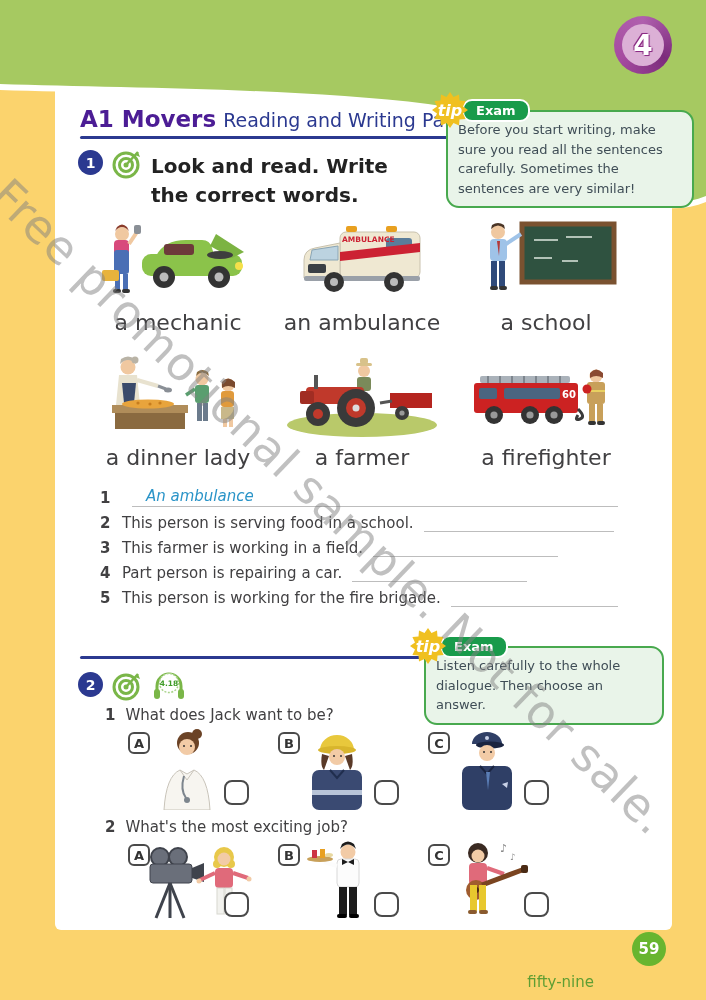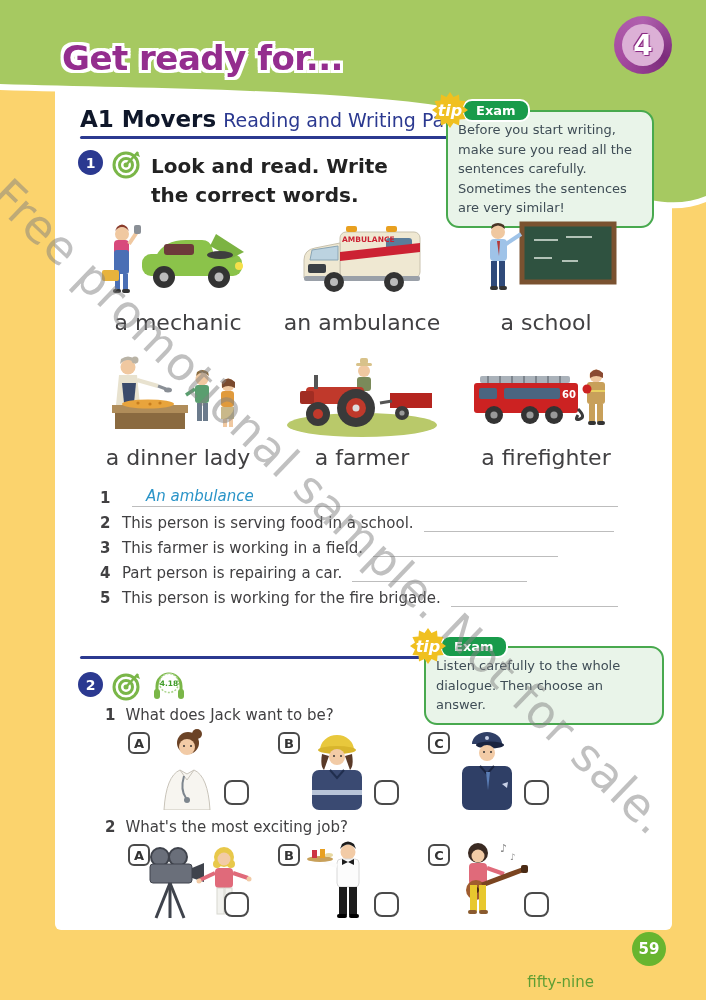--- a/index.html
+++ b/index.html
@@ -21,21 +21,21 @@
                 display:flex; align-items:center; justify-content:center; }
   .unit-number { font-size:28px; font-weight:bold; color:#ffffff;
                 text-shadow:0 0 2px #8c2d85, 1px 1px 0 #8c2d85, -1px -1px 0 #8c2d85; }
 
   .main-title { position:absolute; left:62px; top:38px; font-size:34px; font-weight:bold;
                 color:#942d8e; letter-spacing:-0.5px;
                 text-shadow:-3px -3px 0 #fff,3px -3px 0 #fff,-3px 3px 0 #fff,3px 3px 0 #fff,
                             0 -3px 0 #fff,0 3px 0 #fff,-3px 0 0 #fff,3px 0 0 #fff; }
 
   .sec-heading { position:absolute; left:80px; }
-  .sec-heading .h-bold { font-size:23px; font-weight:bold; color:#0f172a; }
+  .sec-heading .h-bold { font-size:23px; font-weight:bold; color:#4c1d95; }
   .sec-heading .h-rest { font-size:19px; color:#2b3990; margin-left:7px; }
   .h-underline { position:absolute; left:80px; width:372px; height:3px;
                  background:#2b3990; border-radius:3px; }
 
   .tipbox { position:absolute; width:210px; }
   .tipbox .bubble { margin-top:14px; background:#e9f4e9; border:2px solid #48a94e;
                     border-radius:13px; padding:8px 10px; font-size:13px; line-height:1.5;
                     color:#3f4d56; }
   .tip-badges { position:absolute; left:-14px; top:-4px; display:flex; align-items:center; z-index:3; }
   .tip-star { position:relative; width:36px; height:36px; }
@@ -97,38 +97,37 @@
     <path d="M0,0 H706 V202 C672,216 628,208 566,166 C520,135 486,118 428,110 C300,94 120,94 0,90 Z" fill="#ffffff"></path>
     <path d="M0,0 H706 V196 C672,210 628,202 566,160 C520,129 486,112 428,104 C300,88 120,88 0,84 Z" fill="#a6c961"></path>
   </svg>
 
   <div class="unit-badge">
     <div class="unit-badge-inner">
       <span class="unit-number">4</span>
     </div>
   </div>
 
-  <div class="main-title">Get ready for...</div>
 
   <div class="sec-heading" style="top:106px;">
     <span class="h-bold">A1 Movers</span><span class="h-rest">Reading and Writing Part 1</span>
   </div>
   <div class="h-underline" style="top:136px;"></div>
 
   <div class="tipbox" style="left:446px; top:96px;">
     <div class="tip-badges">
       <span class="tip-star">
         <svg width="36" height="36" viewBox="0 0 36 36">
           <polygon fill="#f0c020" points="36,18 31,21.5 33.6,27 27.5,27.5 27,33.6 21.5,31 18,36 14.5,31 9,33.6 8.5,27.5 2.4,27 5,21.5 0,18 5,14.5 2.4,9 8.5,8.5 9,2.4 14.5,5 18,0 21.5,5 27,2.4 27.5,8.5 33.6,9 31,14.5"></polygon>
         </svg>
         <span class="tip-word">tip</span>
       </span>
       <span class="exam-pill">Exam</span>
     </div>
-    <div class="bubble" style="width:208px;">Before you start writing, make sure you read all the sentences carefully. Sometimes the sentences are very similar!</div>
+    <div class="bubble" style="width:248px;">Before you start writing, make sure you read all the sentences carefully. Sometimes the sentences are very similar!</div>
   </div>
 
   <div class="exercise-row" style="left:78px; top:148px; width:340px;">
     <div class="num-circle">1</div>
     <svg width="32" height="32" viewBox="0 0 32 32">
       <circle cx="15" cy="17" r="12" fill="#fff" stroke="#7ab648" stroke-width="3"></circle>
       <circle cx="15" cy="17" r="6.5" fill="#fff" stroke="#7ab648" stroke-width="3"></circle>
       <circle cx="15" cy="17" r="2.5" fill="#7ab648"></circle>
       <line x1="15" y1="17" x2="27" y2="4" stroke="#7ab648" stroke-width="2.5"></line>
       <polygon points="27,4 29,9 24,7" fill="#7ab648"></polygon>

